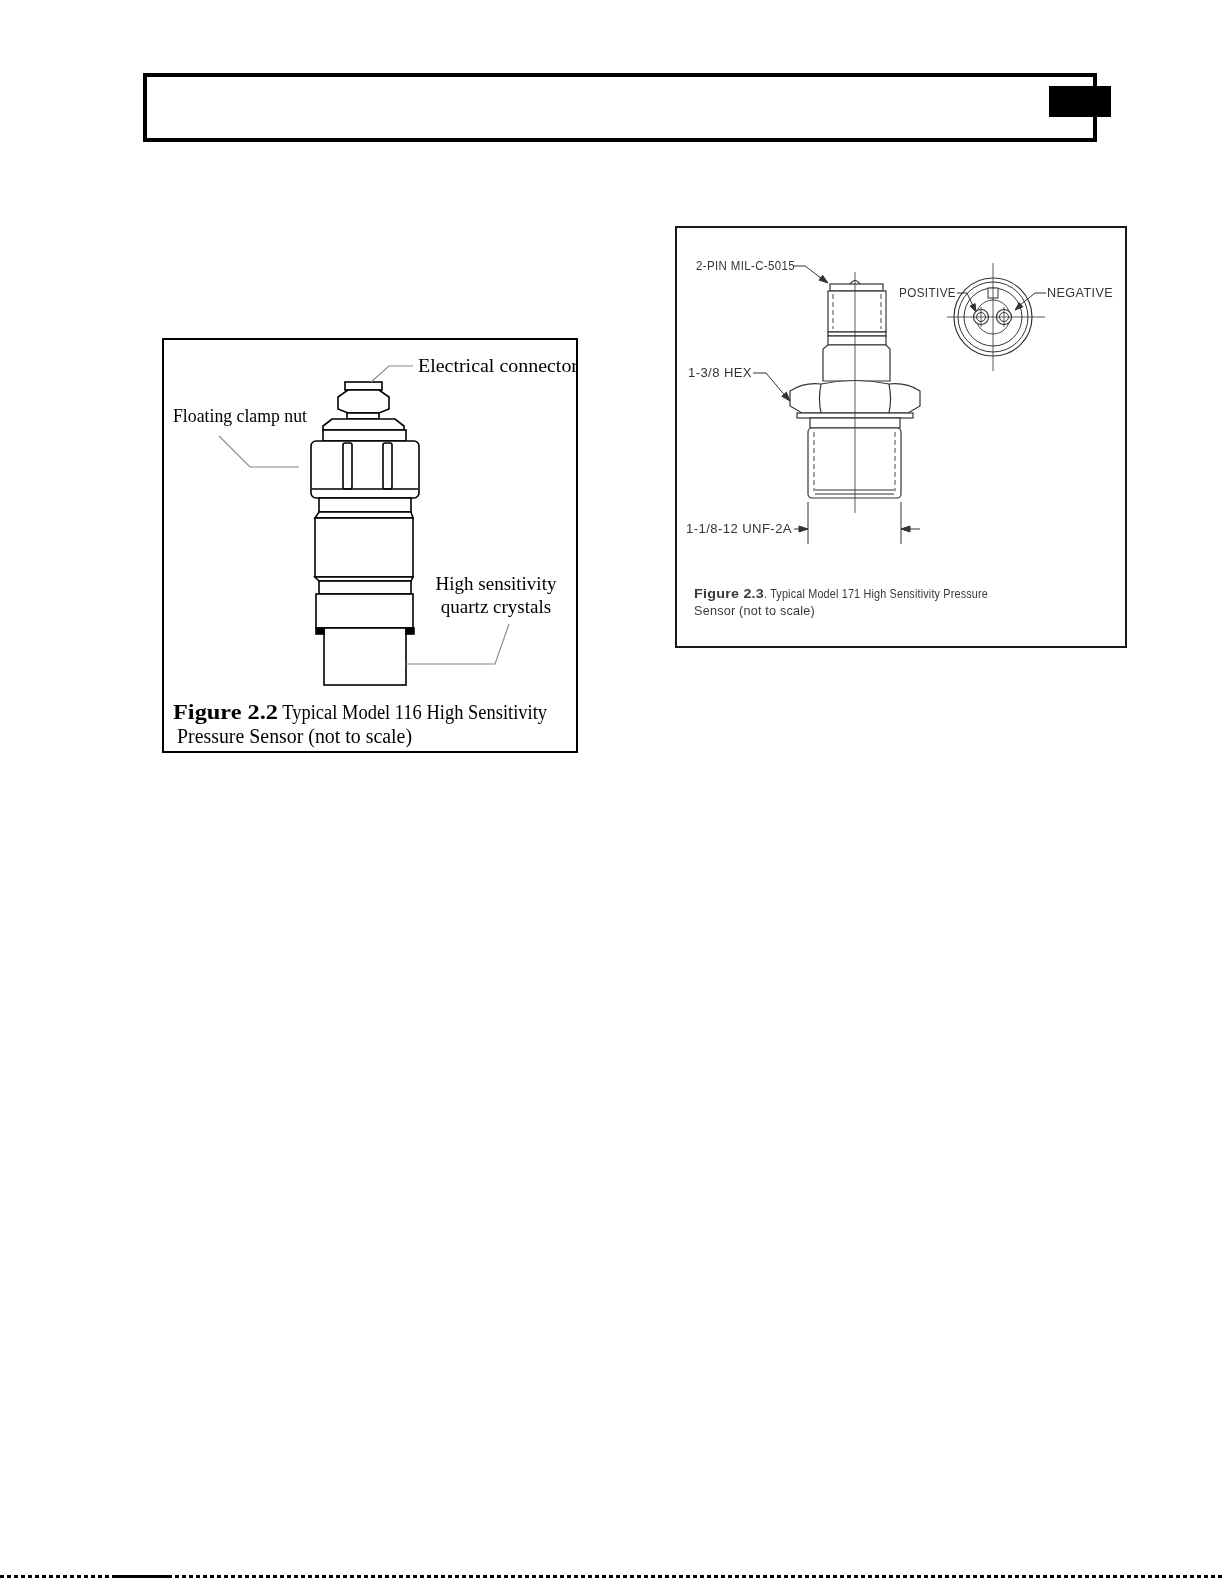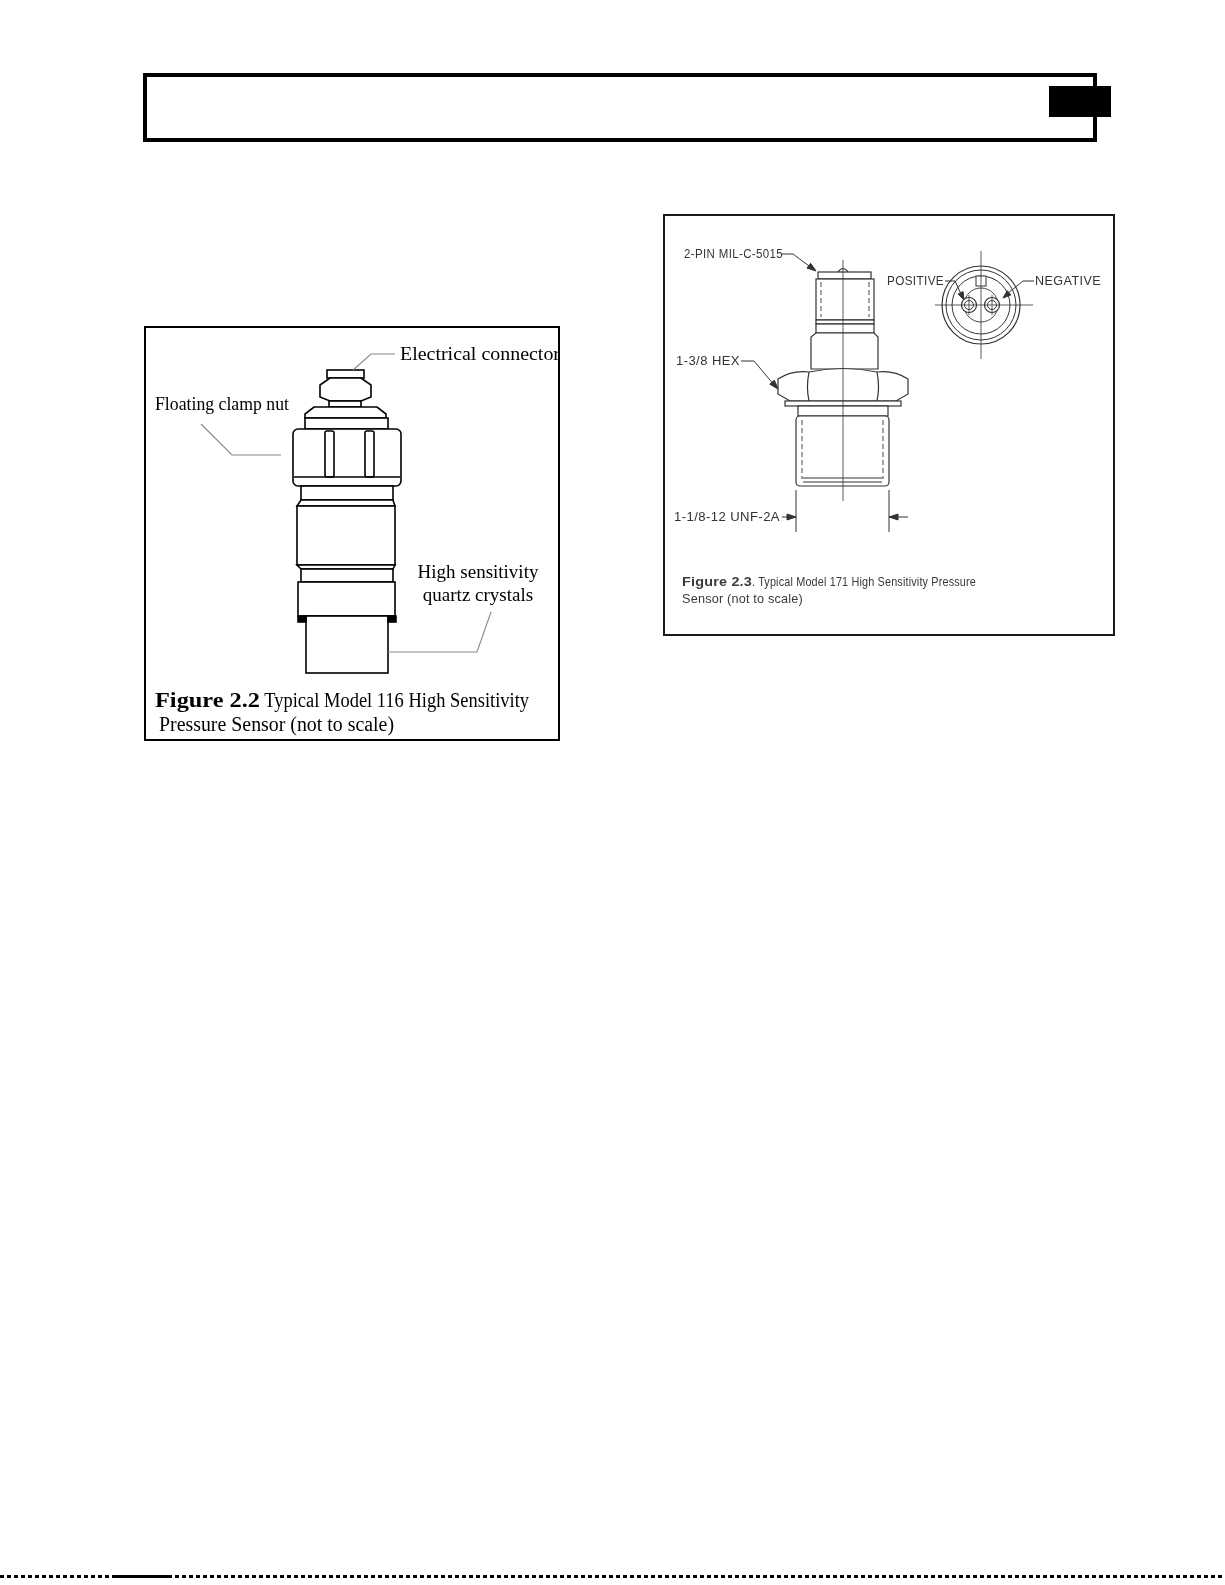--- a/index.html
+++ b/index.html
@@ -18,23 +18,23 @@
     border:4px solid #000;
     box-sizing:border-box;
     background:#fff;
   }
   .header-tab{
     position:absolute;left:1049px;top:86px;
     width:62px;height:31px;
     background:#000;
   }
   
-  .fig{position:absolute;margin:0;padding:8px;}
+  .fig{position:absolute;margin:12px;padding:8px;}
   .fig svg{display:block;}
-  .fig22{left:136px;top:318px;text-align:center;}
+  .fig22{left:142px;top:318px;text-align:center;}
   .fig23{left:655px;top:206px;}
 
   
   .t-serif{font-family:"Liberation Serif", serif;fill:#000;}
   .t-sans{font-family:"Liberation Sans", sans-serif;fill:#333;letter-spacing:0.4px;}
   .t-cap23{font-family:"Liberation Sans", sans-serif;fill:#3a3a3a;letter-spacing:0.2px;}
 
   
   .bottom-rule{
     position:absolute;left:0;top:1575px;

